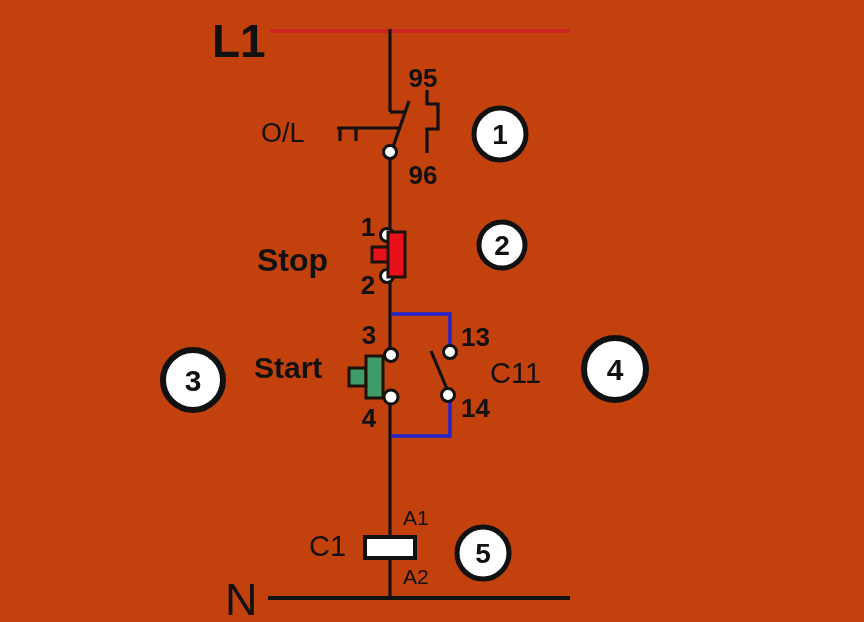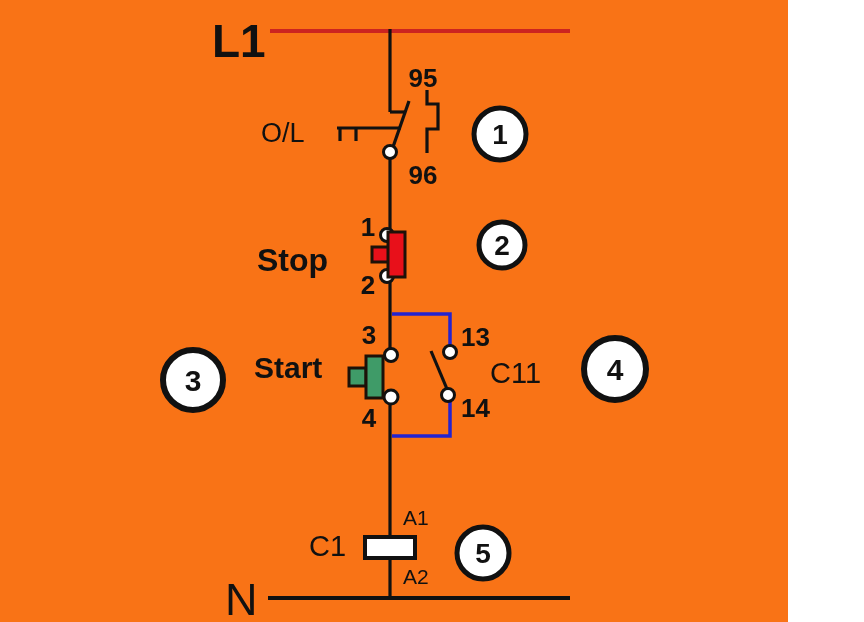--- a/index.html
+++ b/index.html
@@ -1,16 +1,16 @@
 <!DOCTYPE html>
 <html><head>
 <meta charset="utf-8">
 <style>
   html,body{margin:0;padding:0;background:#ffffff;}
-  .stage{position:relative;width:788px;height:622px;background:#f97316;overflow:hidden;}
+  .stage{position:relative;width:864px;height:622px;background:#c2410c;overflow:hidden;}
   svg{display:block;}
   .wire{stroke:#111111;stroke-width:3.2;fill:none;}
   .wire-thick{stroke:#111111;stroke-width:4;fill:none;}
   .contact{fill:#ffffff;stroke:#111111;stroke-width:3;}
   .badge-ring{fill:#ffffff;stroke:#111111;}
   .lbl{font-family:"Liberation Sans","DejaVu Sans",sans-serif;fill:#111111;}
   .bold{font-weight:bold;}
   .btn{stroke:#1d1108;stroke-width:3;}
 </style>
 </head>

